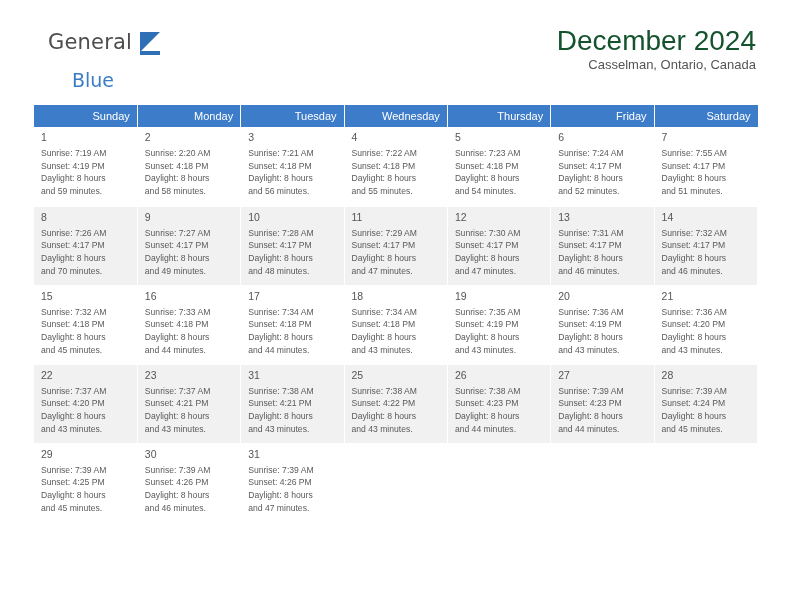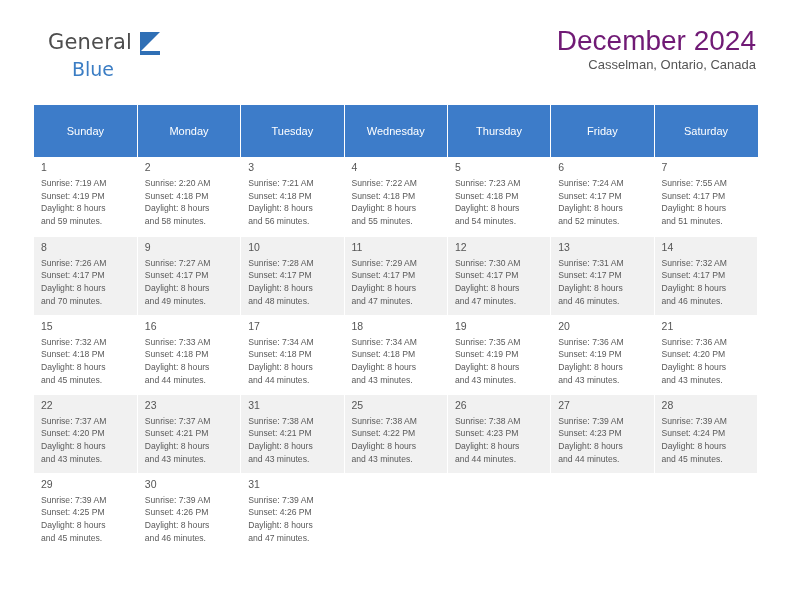--- a/index.html
+++ b/index.html
@@ -33,21 +33,21 @@
   .logo-general {
     font-size: 21px;
     color: #4d4d4d;
     letter-spacing: .2px;
     font-family: "DejaVu Sans", sans-serif;
   }
   .logo-blue {
     display: block;
     font-size: 19px;
     color: #3b7dc4;
-    margin-top: 7px;
+    margin-top: 18px;
     margin-left: 24px;
     font-family: "DejaVu Sans", sans-serif;
   }
   .logo-flag {
     position: absolute;
     left: 92px;
     top: 0px;
     width: 0;
     height: 0;
     border-left: 20px solid #2f6fb5;
@@ -62,21 +62,21 @@
     background: #2f6fb5;
   }
   .title-block {
     position: absolute;
     right: 36px;
     top: 26px;
     text-align: right;
   }
   .cal-title {
     font-size: 28px;
-    color: #701a75;
+    color: #14532d;
     font-weight: normal;
     line-height: 1.1;
     margin: 0;
   }
   .cal-sub {
     font-size: 13px;
     color: #555555;
   }
   
   .cal {
@@ -85,22 +85,22 @@
     top: 105px;
     width: 724px;
     border-collapse: collapse;
     table-layout: fixed;
   }
   .cal th {
     background: #3d7cc9;
     color: #ffffff;
     font-size: 11px;
     font-weight: normal;
-    text-align: center;
-    padding: 20px 7px;
+    text-align: right;
+    padding: 5px 7px;
     height: 19px;
     border-right: 1px solid #ffffff;
   }
   .cal th:last-child { border-right: none; }
   .cal td {
     vertical-align: top;
     height: 79px;
     padding: 4px 7px 3px 7px;
     border-bottom: 1px solid #ffffff;
     border-right: 1px solid #ffffff;

